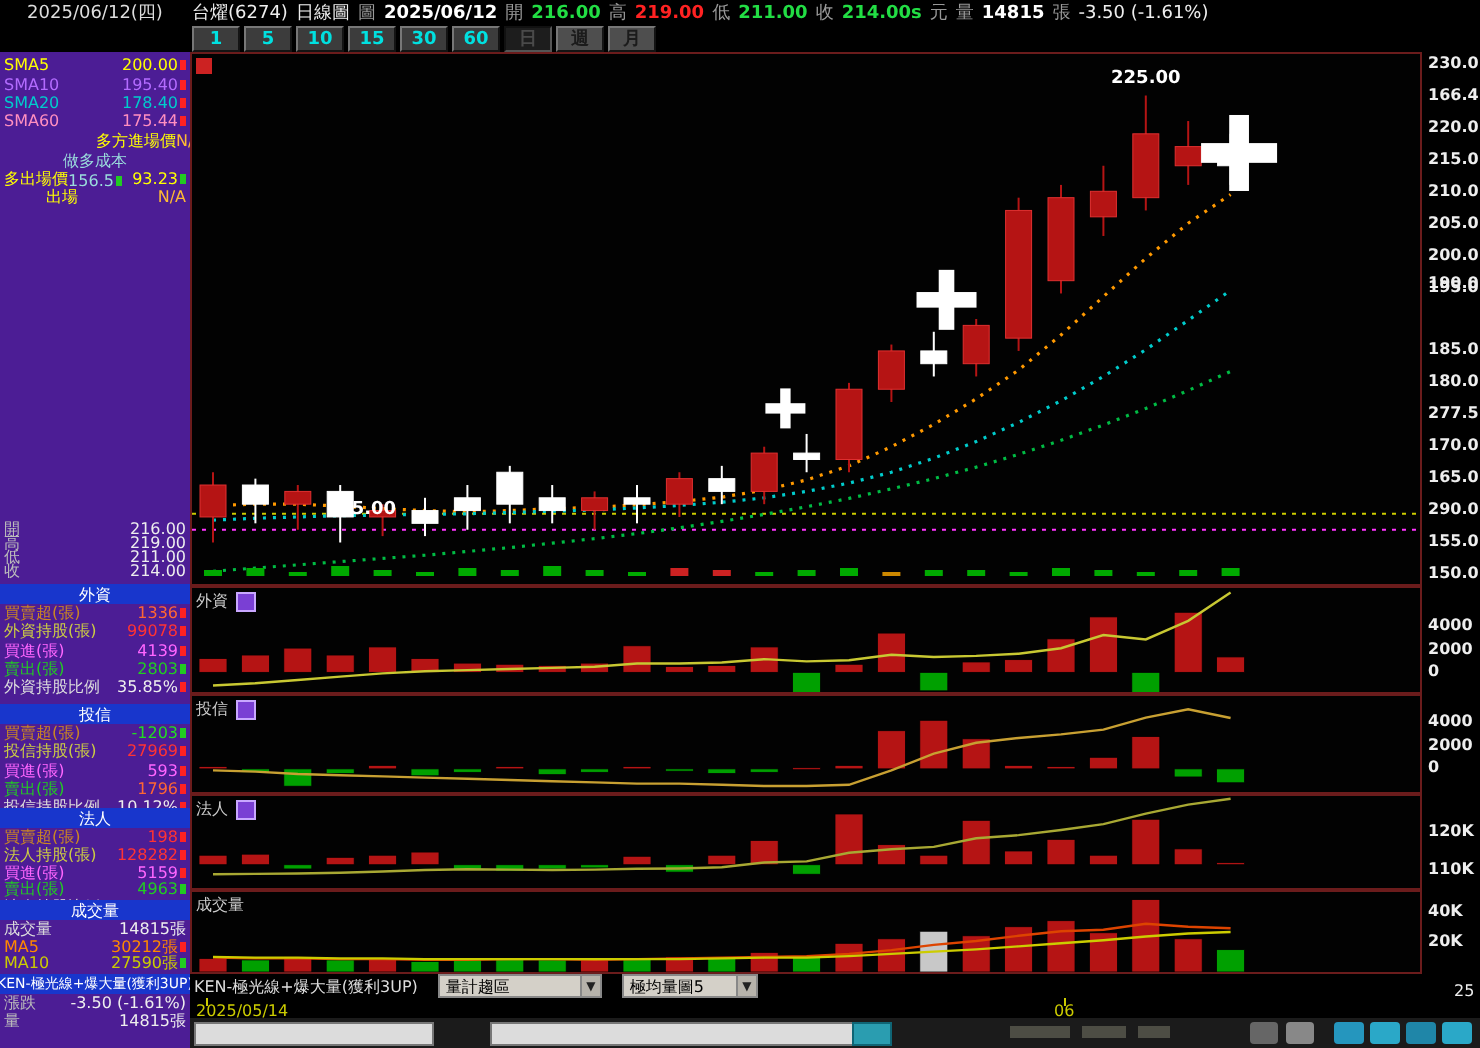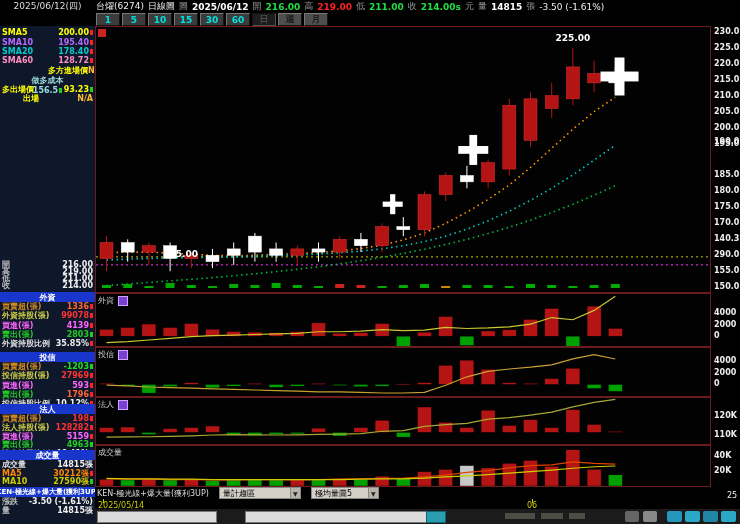--- a/index.html
+++ b/index.html
@@ -14,21 +14,21 @@
   .quote .b{color:#fff;font-weight:bold;}
   .quote .g{color:#22dd44;font-weight:bold;}
   .quote .r{color:#ff2222;font-weight:bold;}
   
   .toolbar{position:absolute;left:96px;top:13px;width:644px;height:13px;display:flex;align-items:center;gap:2px;}
   .tbtn{height:11px;min-width:16px;padding:0 3px;display:flex;align-items:center;justify-content:center;
         background:#3c3c3c;border:1px solid;border-color:#777 #141414 #141414 #777;color:#00e0e0;font-size:9px;font-weight:bold;}
   .tbtn.pressed{background:#1d1d1d;border-color:#111 #555 #555 #111;color:#4a4a4a;}
   .tbtn.dim{background:#4e4e4e;color:#1b1b1b;}
   
-  .sidebar{position:absolute;left:0;top:26px;width:95px;height:498px;background:#0f172a;font-weight:bold;}
+  .sidebar{position:absolute;left:0;top:26px;width:95px;height:498px;background:#4c1d95;}
   .sblock{position:absolute;left:0;width:95px;}
   .srow{display:flex;justify-content:space-between;align-items:center;padding:0 2px;font-size:8px;white-space:nowrap;}
   .srow .sv{display:flex;align-items:center;gap:1px;}
   .mark{display:inline-block;width:3px;height:5px;}
   .shead{height:10px;background:#1836cc;color:#fff;display:flex;align-items:center;justify-content:center;font-size:8px;white-space:nowrap;overflow:hidden;}
   
   .chartcol{position:absolute;left:95px;top:26px;width:645px;height:498px;}
   .panel{position:absolute;left:0;width:616px;background:#020202;border:1px solid #6b1c1c;box-sizing:border-box;}
   .panel svg{display:block;}
   .plabel{position:absolute;left:2px;top:1px;color:#ccc;font-size:8px;display:flex;gap:4px;align-items:center;z-index:5;}
@@ -110,21 +110,21 @@
         <div class="srow" style="height: 9.4px;">
           <span class="sl" style="color: rgb(0, 204, 204);">SMA20</span>
           <div class="sv">
             <span style="color: rgb(0, 204, 204);">178.40</span>
             <span class="mark" style="background: rgb(255, 34, 34);"></span>
           </div>
         </div>
         <div class="srow" style="height: 9.4px;">
           <span class="sl" style="color: rgb(255, 143, 192);">SMA60</span>
           <div class="sv">
-            <span style="color: rgb(255, 143, 192);">128.72</span>
+            <span style="color: rgb(255, 143, 192);">175.44</span>
             <span class="mark" style="background: rgb(255, 34, 34);"></span>
           </div>
         </div>
         <div class="srow" style="height: 9.4px; padding-left: 48px;">
           <span class="sl" style="color: rgb(255, 255, 0);">多方進場價</span>
           <div class="sv">
             <span style="color: rgb(255, 187, 51);">N/A</span>
           </div>
         </div>
         <div class="srow" style="height: 9.4px; flex-direction: column;">
@@ -573,33 +573,33 @@
 
     <div class="xaxisrow">
       <span class="xlab" style="left:3px;top:2px">2025/05/14</span>
       <div class="xtick" style="left:8px;top:0"></div>
       <span class="xlab" style="left:432px;top:2px">06</span>
       <div class="xtick" style="left:437px;top:0"></div>
       <span class="xlab" style="left:632px;top:-8px;color:#eee">25</span>
     </div>
   <div class="ax" style="left: 617px; top: 0px; height: 267px;">
         <span style="top: 0.789157px;">230.0</span>
-        <span style="top: 16.753px;">225.0</span>
+        <span style="top: 16.753px;">166.4</span>
         <span style="top: 32.7169px;">220.0</span>
         <span style="top: 48.6807px;">215.0</span>
         <span style="top: 64.6446px;">210.0</span>
         <span style="top: 80.6084px;">205.0</span>
         <span style="top: 96.5723px;">200.0</span>
         <span style="top: 112.536px;">195.0</span>
         <span style="top: 111px;">190.0</span>
         <span style="top: 144.464px;">185.0</span>
         <span style="top: 160.428px;">180.0</span>
-        <span style="top: 176.392px;">175.0</span>
+        <span style="top: 176.392px;">277.5</span>
         <span style="top: 192.355px;">170.0</span>
-        <span style="top: 208.319px;">140.3</span>
+        <span style="top: 208.319px;">165.0</span>
         <span style="top: 224.283px;">290.0</span>
         <span style="top: 240.247px;">155.0</span>
         <span style="top: 256.211px;">150.0</span>
       </div>
       <div class="ax" style="left: 617px; top: 267px; height: 54px;">
         <span style="top: 15.0667px;">4000</span>
         <span style="top: 26.6222px;">2000</span>
         <span style="top: 38.1778px;">0</span>
       </div>
       <div class="ax" style="left: 617px; top: 321px; height: 50px;">

